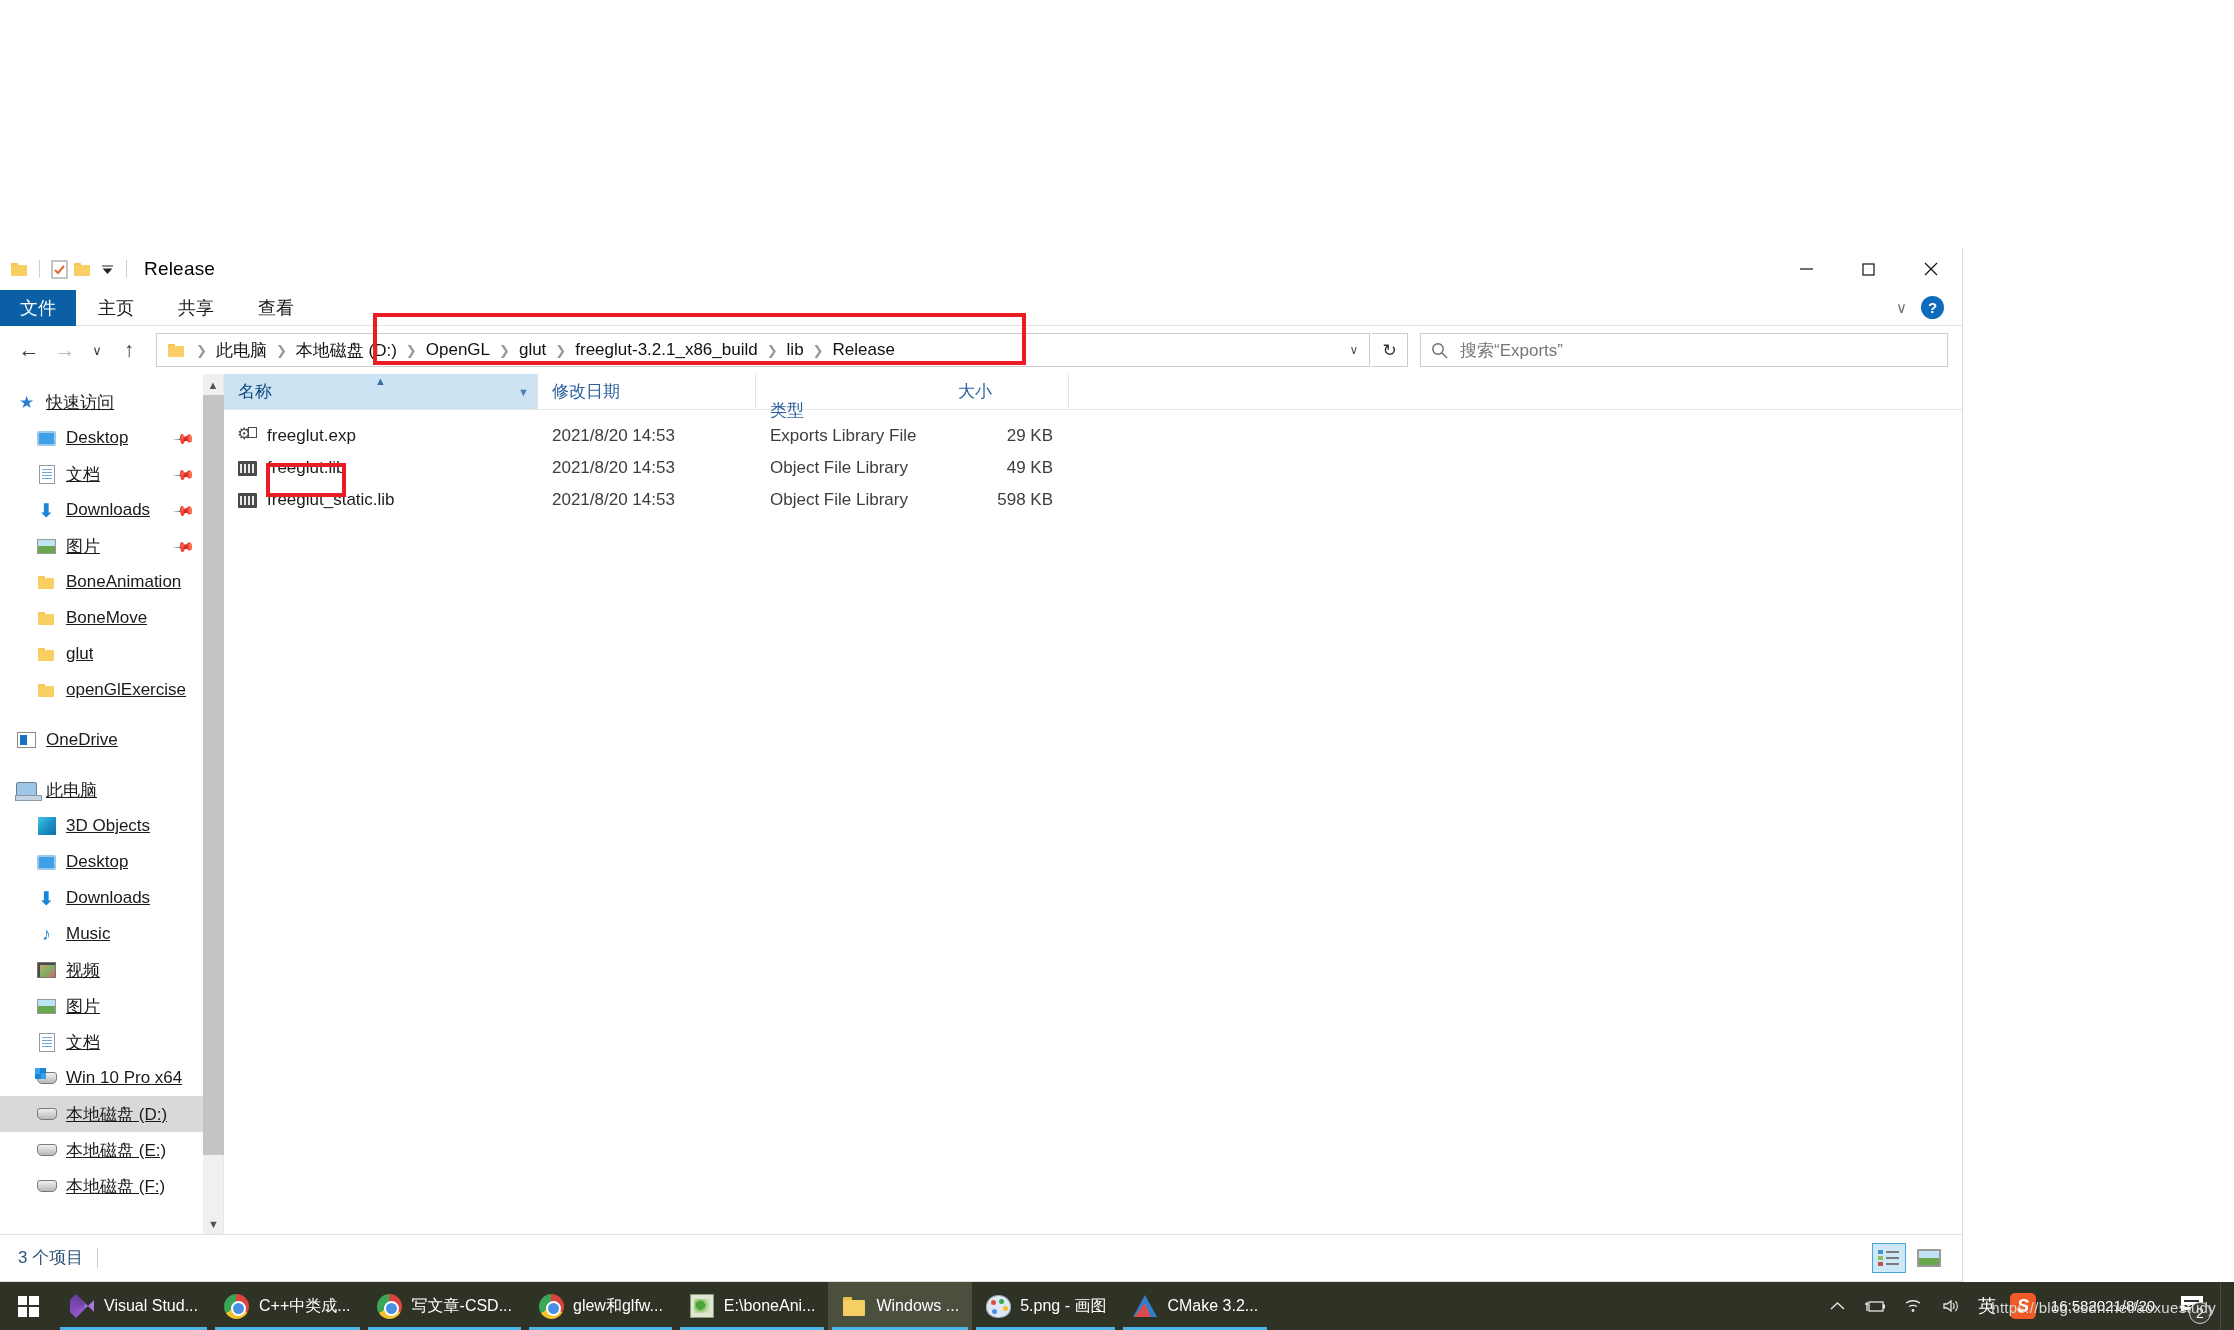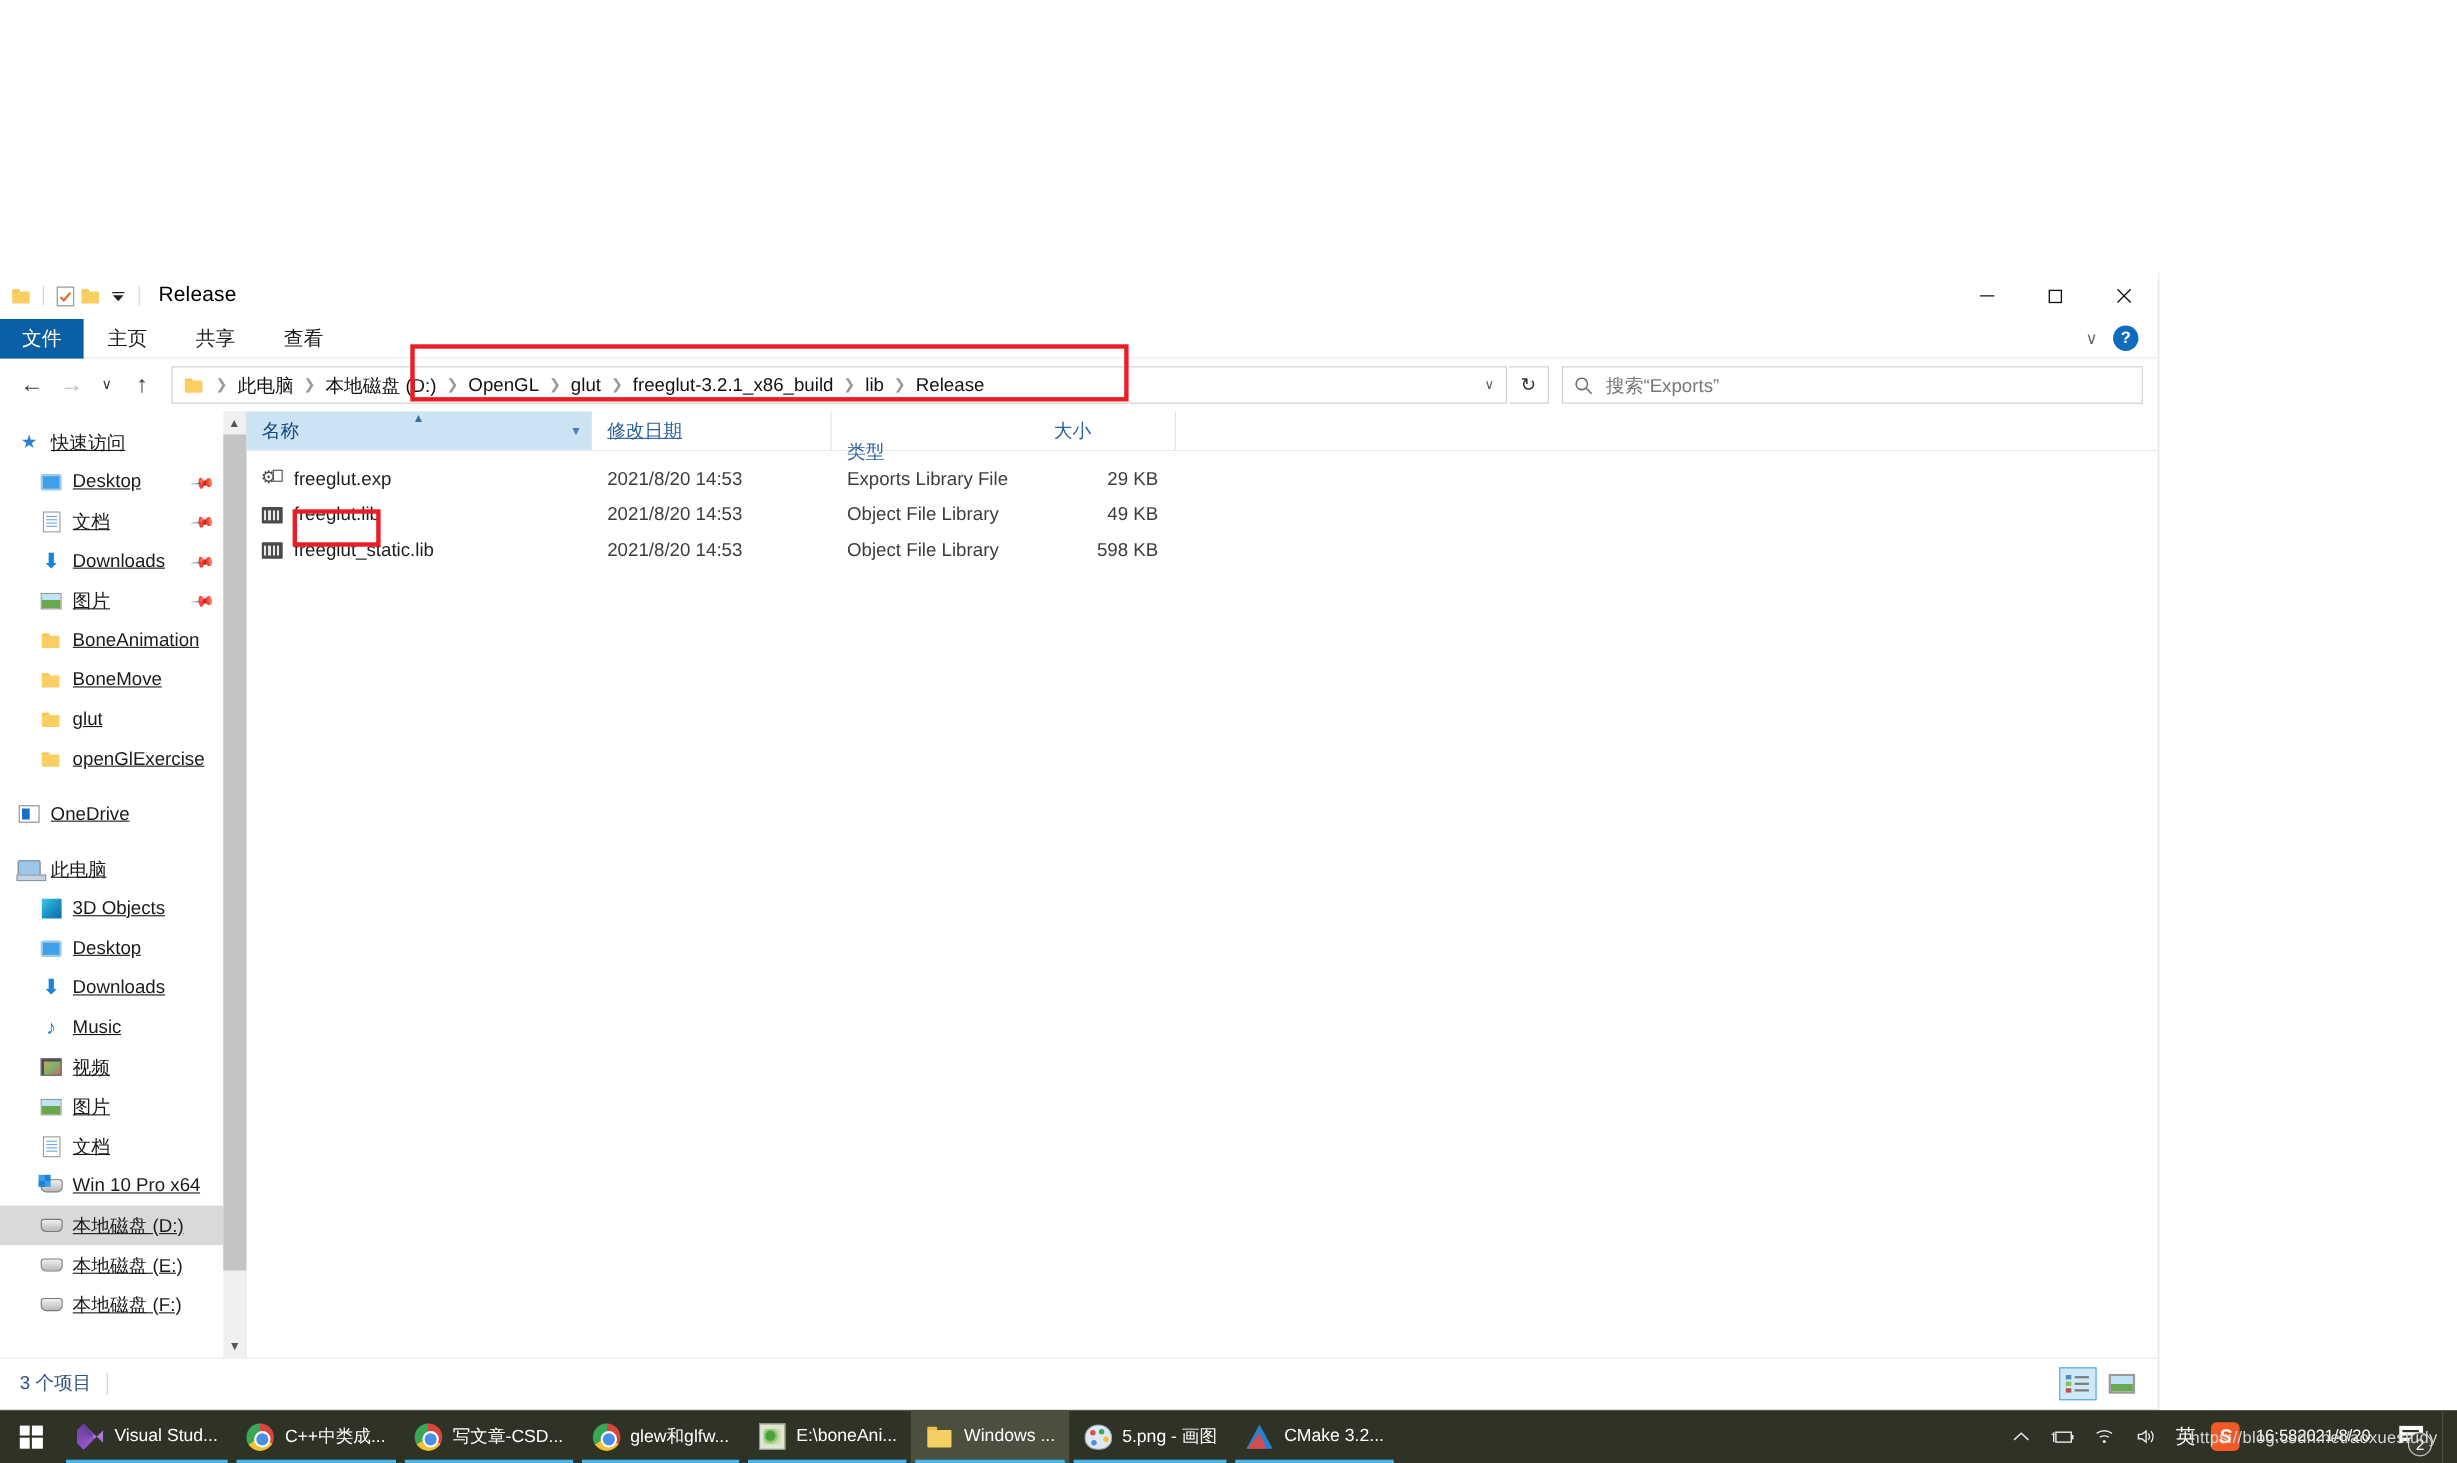--- a/index.html
+++ b/index.html
@@ -171,21 +171,21 @@
   #file-list { flex: 1; background: #fff; }
   #col-header {
     display: flex; height: 36px; font-size: 17px; color: #2b5f9e; align-items: stretch;
     border-bottom: 1px solid #e8e8e8;
   }
   .col {
     display: flex; align-items: center; padding-left: 14px; position: relative;
     border-right: 1px solid #e3e3e3;
   }
   .col.name { width: 314px; background: #cce3f4; color: #11487f; }
-  .col.date { width: 218px; text-decoration: underline; }
+  .col.date { width: 218px; }
   .col.type { width: 188px; margin-top: 36px; }
   .col.size { width: 125px; }
   .sort-caret {
     position: absolute; left: 50%; top: 1px; transform: translateX(-50%);
     font-size: 11px; color: #3a6ea5;
   }
   .col-chev { position: absolute; right: 8px; font-size: 11px; color: #4b7cb5; }
 
   .file-row {
     display: flex; height: 32px; align-items: center; font-size: 17px; color: #3d3d3d;

